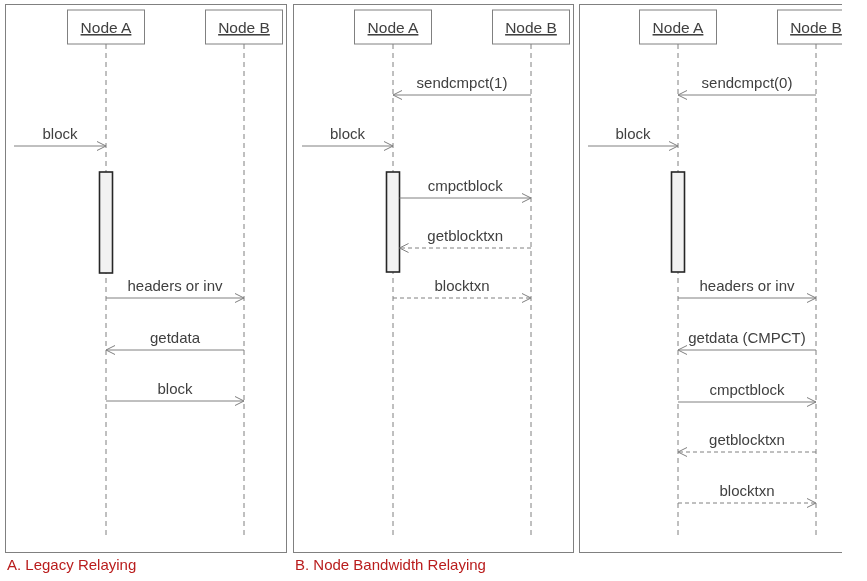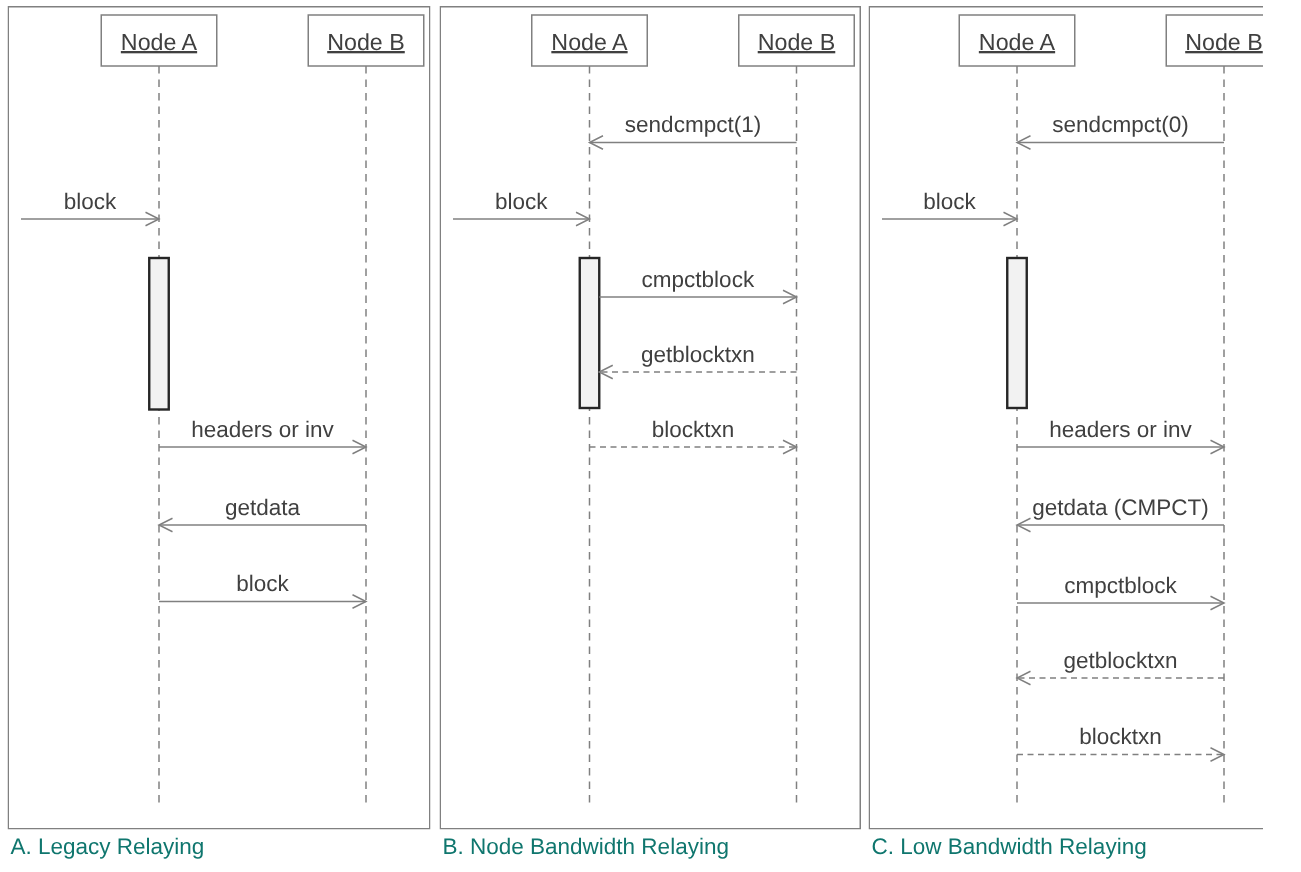--- a/index.html
+++ b/index.html
@@ -18,21 +18,21 @@
   .panel {
     position: absolute;
     top: 4px;
     height: 549px;
   }
   .panel svg { display: block; }
   .caption {
     position: absolute;
     top: 556px;
     font-size: 15px;
-    color: #0f766e;
+    color: #b91c1c;
     white-space: nowrap;
   }
 </style>
 </head>
 <body>
 
 <div id="stage">
 
   <div class="panel" style="left:5px; width:282px;">
     <svg width="282" height="549" viewBox="0 0 282 549">
@@ -114,15 +114,14 @@
         <path d="M 108 443.5 L 99 448 L 108 452.5" fill="none" stroke="#808080" stroke-width="1"></path>
         <text x="168" y="441" text-anchor="middle" font-size="15" fill="#404040">getblocktxn</text>
         <line x1="99" y1="499" x2="237" y2="499" stroke="#808080" stroke-width="1" stroke-dasharray="4 3"></line>
         <path d="M 228 494.5 L 237 499 L 228 503.5" fill="none" stroke="#808080" stroke-width="1"></path>
         <text x="168" y="492" text-anchor="middle" font-size="15" fill="#404040">blocktxn</text>
       </svg>
   </div>
 
   <div class="caption" style="left:7px;">A. Legacy Relaying</div>
   <div class="caption" style="left:295px;">B. Node Bandwidth Relaying</div>
-  <div class="caption" style="left:581px;">C. Low Bandwidth Relaying</div>
 
 </div>
 
 </body></html>

